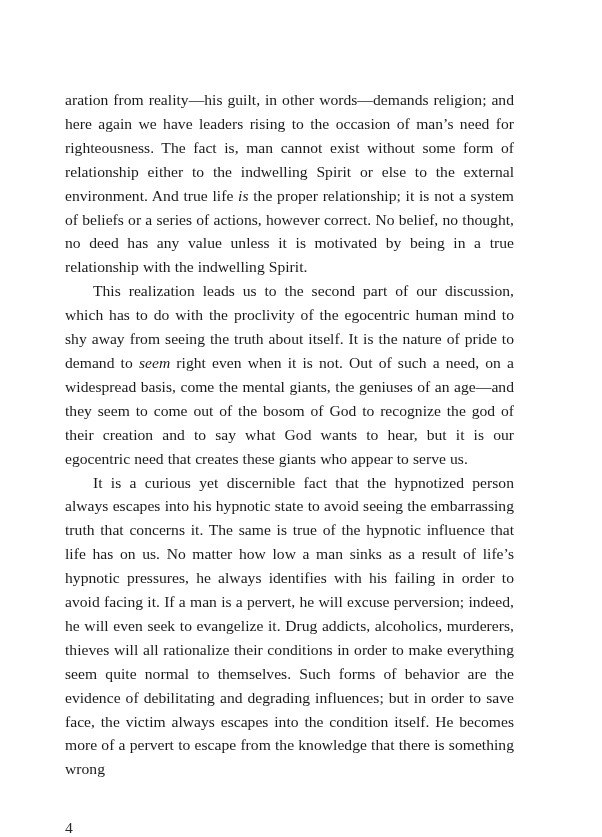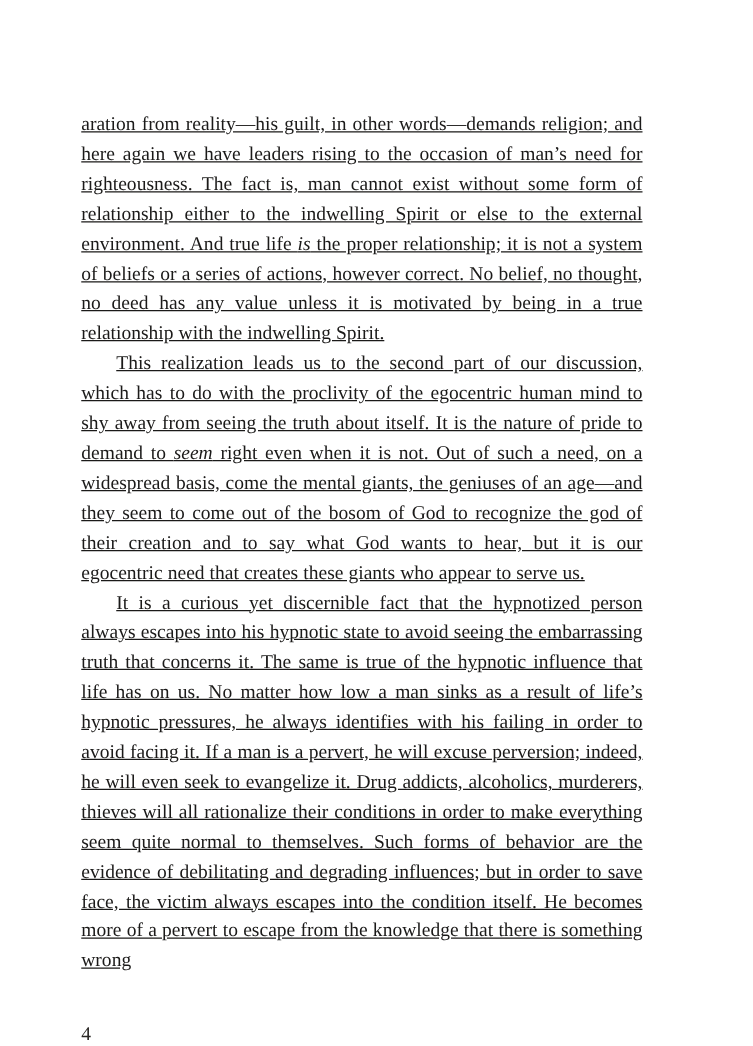--- a/index.html
+++ b/index.html
@@ -37,21 +37,20 @@
     margin: 0;
     text-align: justify;
     text-justify: inter-word;
     font-size: 15.6px;
     line-height: 23.9px;
     letter-spacing: 0.02px;
     word-spacing: 0.1px;
     -webkit-font-smoothing: antialiased;
     color: #1b1a19;
     hyphens: none;
-    text-decoration: underline;
   }
 
   
   .para.continuation {
     text-indent: 0;
   }
 
   .para.indented {
     text-indent: 28px;
   }

